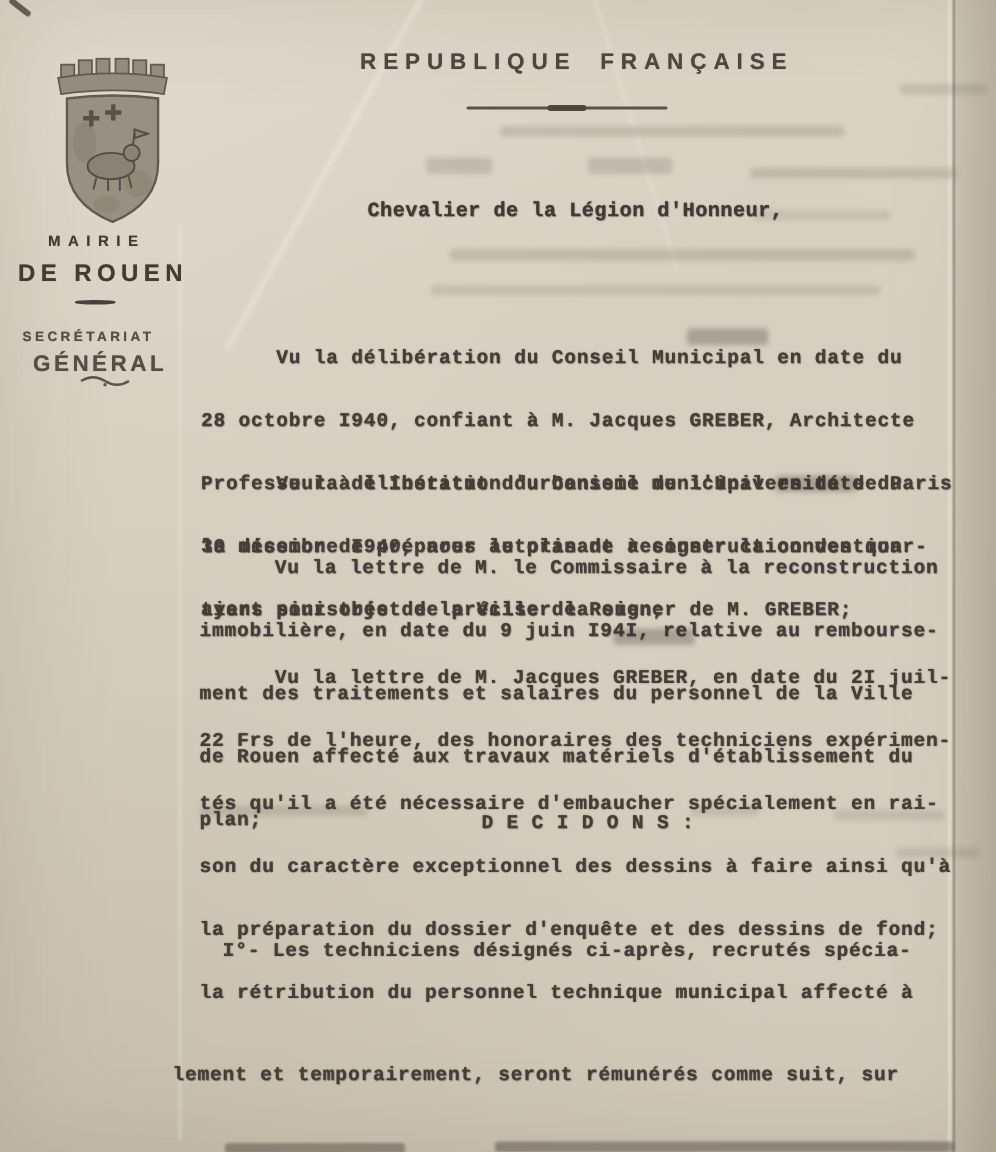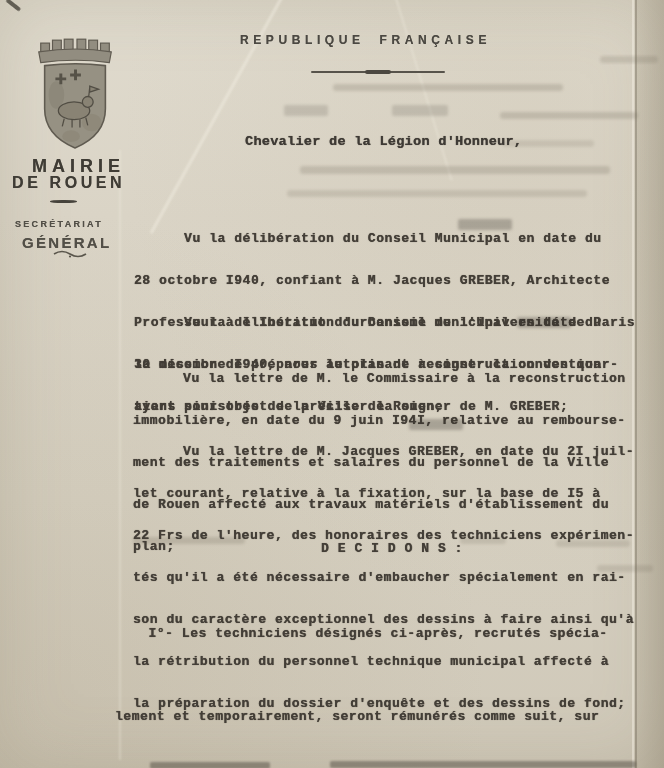--- a/index.html
+++ b/index.html
@@ -27,26 +27,26 @@
   .tw{position:absolute;font-family:"Liberation Mono","DejaVu Sans Mono",monospace;
     font-size:13px;font-weight:700;letter-spacing:.55px;color:#433e37;white-space:pre;
     text-shadow:0 0 .8px rgba(67,61,53,.85), .4px .4px .6px rgba(67,61,53,.45);}
   .ln{display:block;}
   .recital{line-height:14px;}
   .articles{line-height:27.5px;}
   .nous{font-size:13.5px;letter-spacing:.8px;color:#3e3a35;}
   
   .press{position:absolute;font-family:"Liberation Sans",sans-serif;font-weight:700;
     color:#4b4842;text-shadow:0 0 .5px rgba(75,72,66,.7);}
-  .doc-title{left:240px;top:33px;font-size:12px;letter-spacing:4.6px;word-spacing:7px;}
+  .doc-title{left:240px;top:33px;font-size:15px;letter-spacing:4.6px;word-spacing:7px;}
   .title-rule{position:absolute;left:311px;top:71px;width:134px;height:1.5px;
     background:#57534b;border-radius:2px;}
   .title-rule .mid{position:absolute;left:54px;top:-1px;width:26px;height:3.5px;
     background:#4c4841;border-radius:3px;}
-  .lh-mairie{left:32px;top:156px;font-size:18px;letter-spacing:5px;color:#3f3c35;}
+  .lh-mairie{left:32px;top:156px;font-size:10px;letter-spacing:5px;color:#3f3c35;}
   .lh-rouen{left:12px;top:174px;font-size:16px;letter-spacing:3.6px;color:#3f3c35;}
   .lh-rule{position:absolute;left:50px;top:200px;width:27px;height:2.6px;
     background:#45423b;border-radius:45%;}
   .lh-secr{left:15px;top:219px;font-size:9px;letter-spacing:2.3px;color:#524f47;}
   .lh-gen{left:22px;top:234px;font-size:15px;letter-spacing:2.3px;color:#524f47;}
   .flourish{position:absolute;left:52px;top:249px;}
   .coa{position:absolute;left:27px;top:37px;opacity:.94;}
   
   .bl{position:absolute;background:rgba(108,102,88,.22);filter:blur(1.8px);
     height:7px;border-radius:3px;}
@@ -140,26 +140,25 @@
   <div class="tw recital" style="left:133px;top:344px;">
     <span class="ln">      Vu la lettre de M. le Commissaire à la reconstruction</span>
     <span class="ln">immobilière, en date du 9 juin I94I, relative au rembourse-</span>
     <span class="ln">ment des traitements et salaires du personnel de la Ville</span>
     <span class="ln">de Rouen affecté aux travaux matériels d'établissement du</span>
     <span class="ln">plan;</span>
   </div>
 
   <div class="tw recital" style="left:133px;top:417px;">
     <span class="ln">      Vu la lettre de M. Jacques GREBER, en date du 2I juil-</span>
-    <span class="ln">let courant, relative à la fixation, sur la base de I5 à</span>
     <span class="ln">22 Frs de l'heure, des honoraires des techniciens expérimen-</span>
     <span class="ln">tés qu'il a été nécessaire d'embaucher spécialement en rai-</span>
     <span class="ln">son du caractère exceptionnel des dessins à faire ainsi qu'à</span>
+    <span class="ln">la préparation du dossier d'enquête et des dessins de fond;</span>
     <span class="ln">la rétribution du personnel technique municipal affecté à</span>
-    <span class="ln">la préparation du dossier d'enquête et des dessins de fond;</span>
   </div>
 
   <div class="tw" style="left:293px;top:541px;padding-left:28px;">D E C I D O N S :</div>
 
   <div class="tw articles" style="left:115px;top:565px;">
     <span class="ln">    I°- Les techniciens désignés ci-après, recrutés spécia-</span>
     <span class="ln">lement et temporairement, seront rémunérés comme suit, sur</span>
     
     
     

